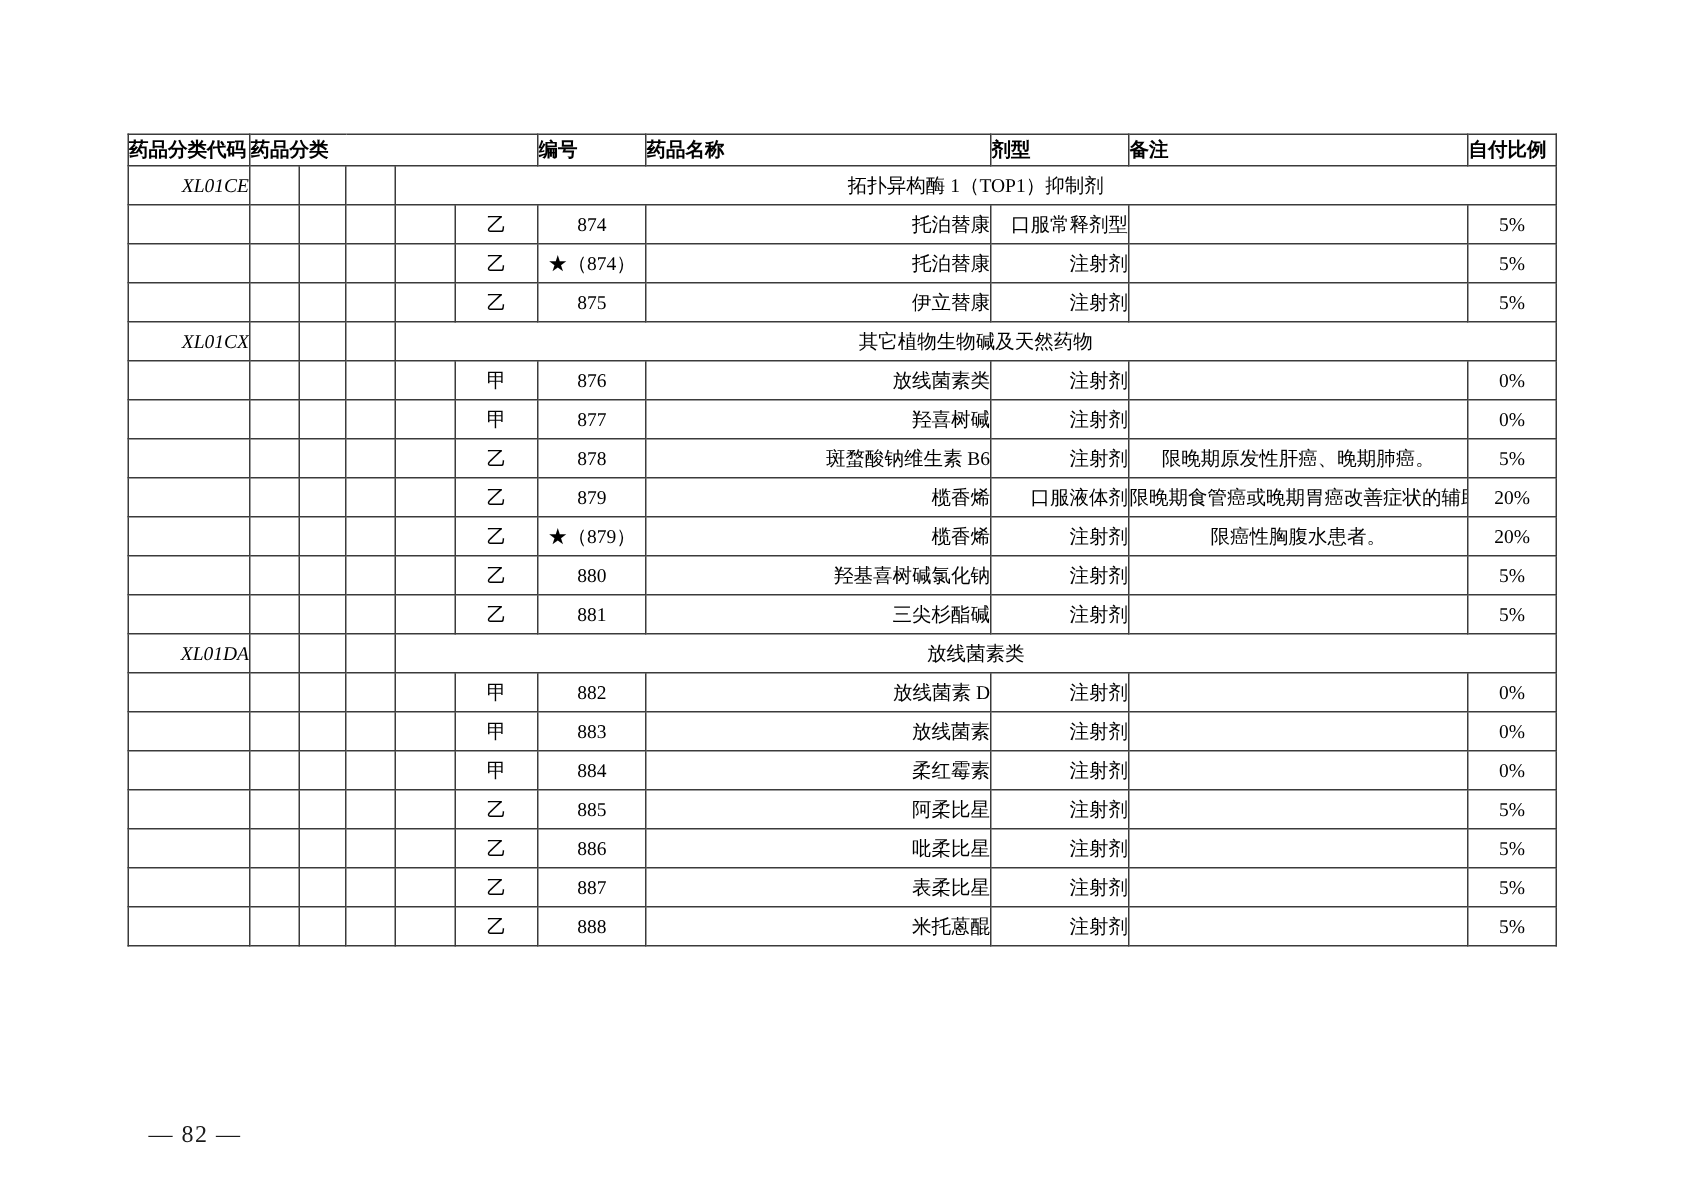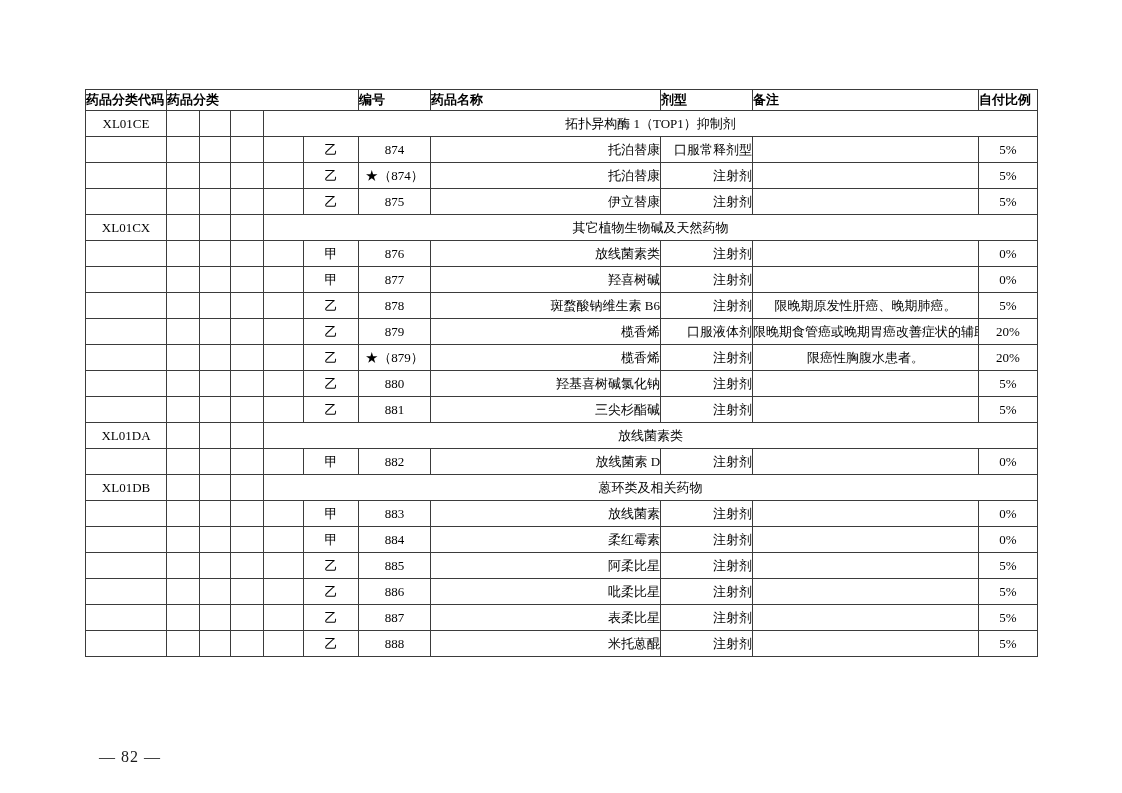--- a/index.html
+++ b/index.html
@@ -18,21 +18,21 @@
     font-size:13px;
     padding:0;
     overflow:hidden;
     white-space:nowrap;
     vertical-align:middle;
   }
   table.drug-table thead tr{height:21px;}
   table.drug-table tbody tr{height:26px;}
   th{font-weight:bold;text-align:left;}
   td.center{text-align:center;}
-  td.code{text-align:center;padding-left:6px;font-size:12.5px;}
+  td.code{text-align:right;padding-left:6px;font-size:12.5px;font-style:italic;}
   td.cat-label{text-align:center;padding-left:9px;}
   td.left{text-align:right;padding-left:7px;padding-right:4px;}
   td.remark{
     text-align:center;padding:2px 4px 2px 5px;
     white-space:normal;font-size:12.5px;line-height:15px;
   }
   .page-number{
     position:absolute;left:99px;top:748px;
     font-size:16px;color:#1a1a1a;letter-spacing:1px;
   }
@@ -226,27 +226,20 @@
           <td></td>
           <td></td>
           <td class="center">甲</td>
           <td class="center">882</td>
           <td class="left">放线菌素 D</td>
           <td class="left">注射剂</td>
           <td class="remark"></td>
           <td class="center">0%</td>
         </tr>
         <tr>
-          <td class="code">XL01DB</td>
-          <td></td>
-          <td></td>
-          <td></td>
-          <td class="cat-label" colspan="7">蒽环类及相关药物</td>
-        </tr>
-        <tr>
           <td></td>
           <td></td>
           <td></td>
           <td></td>
           <td></td>
           <td class="center">甲</td>
           <td class="center">883</td>
           <td class="left">放线菌素</td>
           <td class="left">注射剂</td>
           <td class="remark"></td>

